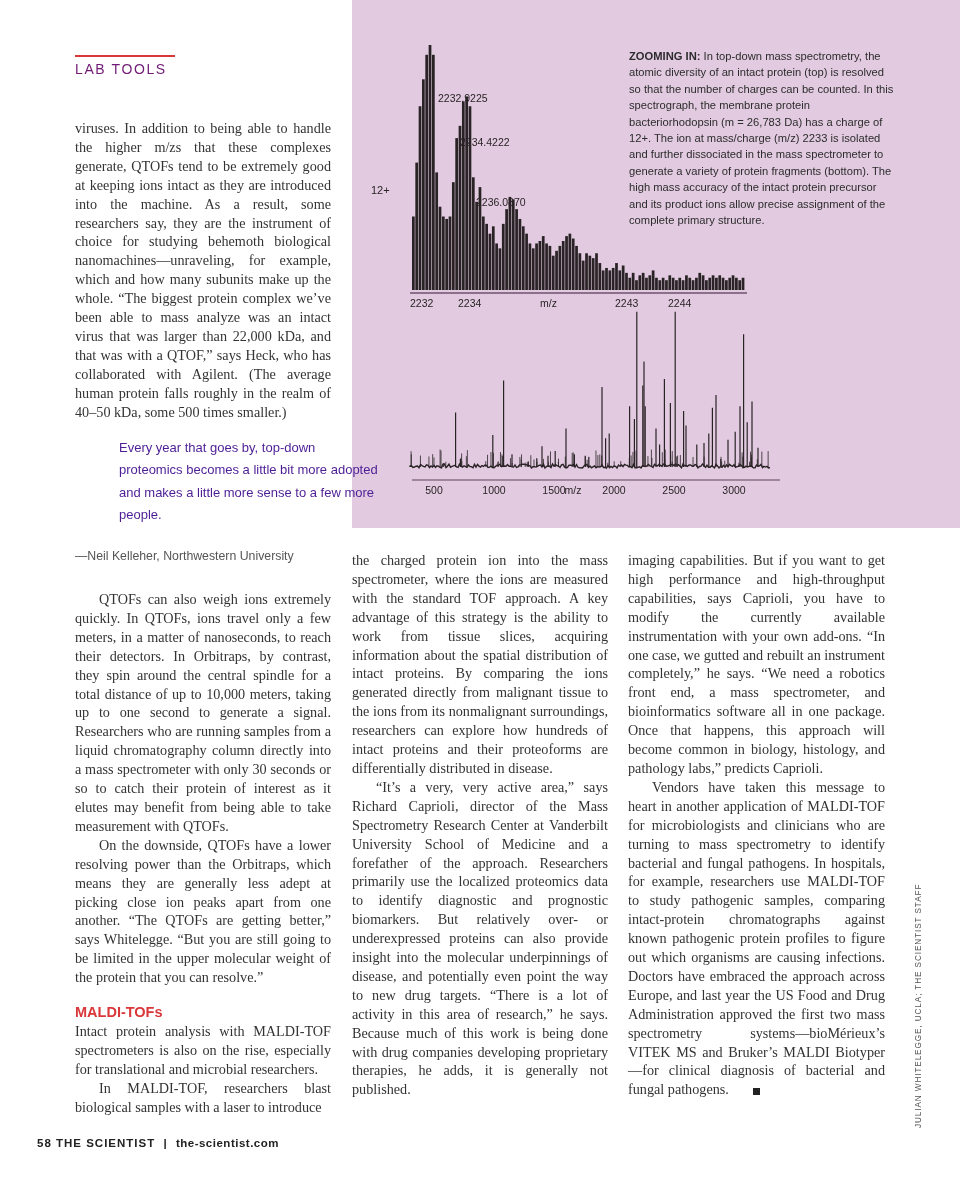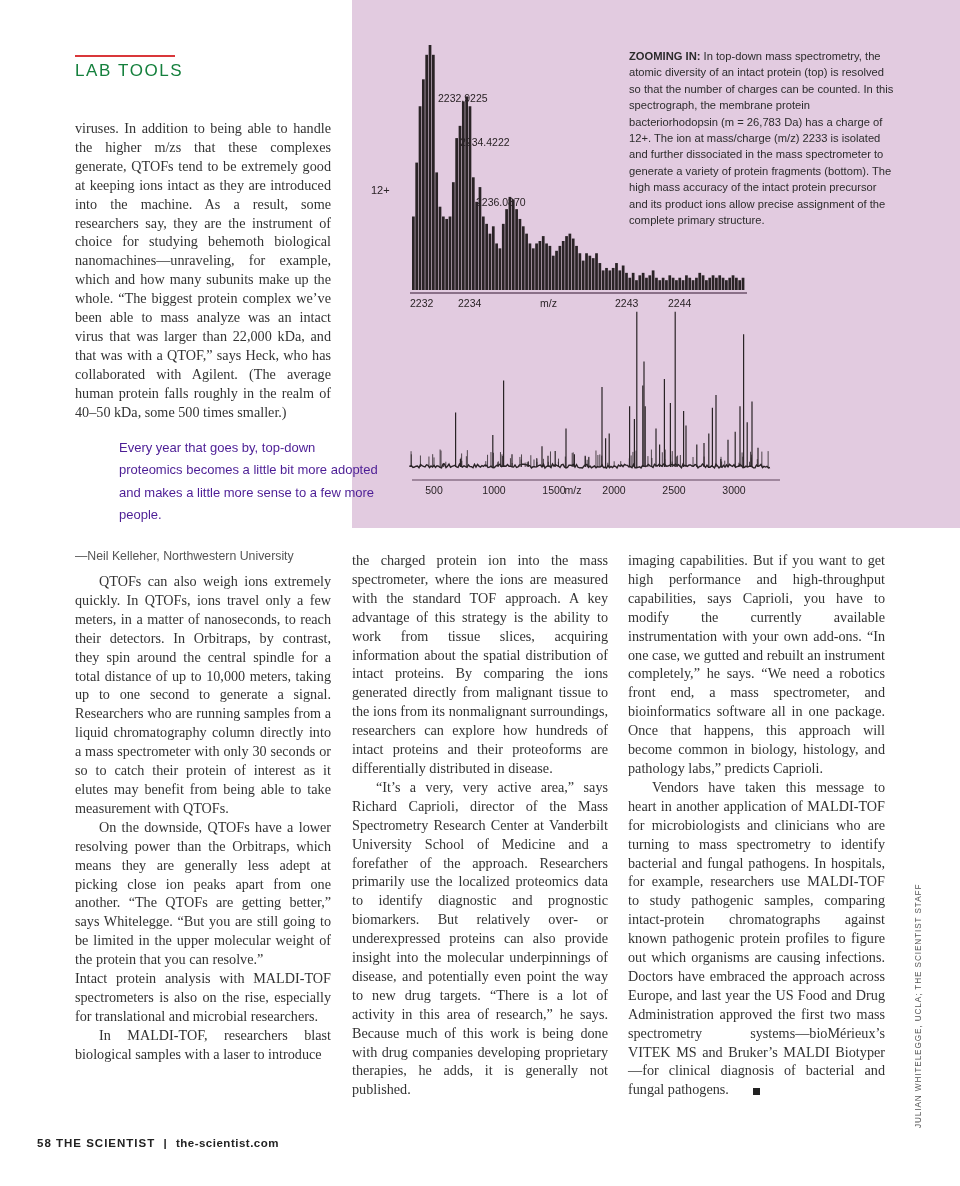--- a/index.html
+++ b/index.html
@@ -1,30 +1,30 @@
 <!DOCTYPE html>
 <html><head>
 <meta charset="utf-8">
 <style>
   html, body { margin:0; padding:0; }
   body { width:960px; height:1186px; background:#ffffff; position:relative; overflow:hidden;
          font-family:"Liberation Serif", serif; color:#2b2b2b; }
   .figure-panel { position:absolute; left:352px; top:0; width:608px; height:528px; background:#e2cbe0; }
   .section-rule { position:absolute; left:75px; top:55px; width:100px; height:2px; background:#d9373a; }
   .section-label { position:absolute; left:75px; top:61px; font-family:"Liberation Sans", sans-serif;
-         font-size:17px; letter-spacing:1.6px; color:#15803d; }
+         font-size:14px; letter-spacing:1.6px; color:#701a75; }
   .col { position:absolute; font-size:14.2px; line-height:18.9px; text-align:justify; color:#333; }
   .col p { margin:0; }
   .col p.indent { text-indent:24px; }
   .col1-top { left:75px; top:119px; width:256px; }
   .pullquote { position:absolute; left:75px; top:437px; width:262px; font-family:"Liberation Sans", sans-serif;
          color:#4c1d95; font-size:13px; line-height:22.4px;margin-left:44px; }
   .pullquote-attr { position:absolute; left:75px; top:549px; width:256px; text-align:left;
          font-family:"Liberation Sans", sans-serif; font-size:12.3px; color:#555; }
-  .col1-bottom { left:75px; top:572px; width:256px; }
+  .col1-bottom { left:75px; top:590px; width:256px; }
   .subhead { font-family:"Liberation Sans", sans-serif; color:#d9373a; font-size:14.5px; font-weight:bold;
          margin:15px 0 0 0; line-height:20px; }
   .col2 { left:352px; top:551px; width:256px; }
   .col3 { left:628px; top:551px; width:257px; }
   .end-mark { display:inline-block; width:7px; height:7px; background:#222; margin-left:24px; vertical-align:middle; }
   .footer { position:absolute; left:37px; top:1137px; font-family:"Liberation Sans", sans-serif; font-size:11.5px;
          letter-spacing:1px; color:#222; }
   .footer .folio { font-weight:bold; }
   .footer .mag { font-weight:bold; }
   .footer .sep { margin:0 4px; font-weight:bold; }
@@ -307,20 +307,21 @@
 <div class="col col1-top">
   <p>viruses. In addition to being able to handle the higher m/zs that these complexes generate, QTOFs tend to be extremely good at keeping ions intact as they are introduced into the machine. As a result, some researchers say, they are the instrument of choice for studying behemoth biological nanomachines—unraveling, for example, which and how many subunits make up the whole. “The biggest protein complex we’ve been able to mass analyze was an intact virus that was larger than 22,000 kDa, and that was with a QTOF,” says Heck, who has collaborated with Agilent. (The average human protein falls roughly in the realm of 40–50 kDa, some 500 times smaller.)</p>
 </div>
 
 <div class="pullquote">Every year that goes by, top-down proteomics becomes a little bit more adopted and makes a little more sense to a few more people.</div>
 <div class="pullquote-attr">—Neil Kelleher, Northwestern University</div>
 
 <div class="col col1-bottom">
   <p class="indent">QTOFs can also weigh ions extremely quickly. In QTOFs, ions travel only a few meters, in a matter of nanoseconds, to reach their detectors. In Orbitraps, by contrast, they spin around the central spindle for a total distance of up to 10,000 meters, taking up to one second to generate a signal. Researchers who are running samples from a liquid chromatography column directly into a mass spectrometer with only 30 seconds or so to catch their protein of interest as it elutes may benefit from being able to take measurement with QTOFs.</p>
   <p class="indent">On the downside, QTOFs have a lower resolving power than the Orbitraps, which means they are generally less adept at picking close ion peaks apart from one another. “The QTOFs are getting better,” says Whitelegge. “But you are still going to be limited in the upper molecular weight of the protein that you can resolve.”</p>
+  <div class="subhead">MALDI-TOFs</div>
   <p>Intact protein analysis with MALDI-TOF spectrometers is also on the rise, especially for translational and microbial researchers.</p>
   <p class="indent">In MALDI-TOF, researchers blast biological samples with a laser to introduce</p>
 </div>
 
 <div class="col col2">
   <p>the charged protein ion into the mass spectrometer, where the ions are measured with the standard TOF approach. A key advantage of this strategy is the ability to work from tissue slices, acquiring information about the spatial distribution of intact proteins. By comparing the ions generated directly from malignant tissue to the ions from its nonmalignant surroundings, researchers can explore how hundreds of intact proteins and their proteoforms are differentially distributed in disease.</p>
   <p class="indent">“It’s a very, very active area,” says Richard Caprioli, director of the Mass Spectrometry Research Center at Vanderbilt University School of Medicine and a forefather of the approach. Researchers primarily use the localized proteomics data to identify diagnostic and prognostic biomarkers. But relatively over- or underexpressed proteins can also provide insight into the molecular underpinnings of disease, and potentially even point the way to new drug targets. “There is a lot of activity in this area of research,” he says. Because much of this work is being done with drug companies developing proprietary therapies, he adds, it is generally not published.</p>
 </div>
 
 <div class="col col3">

